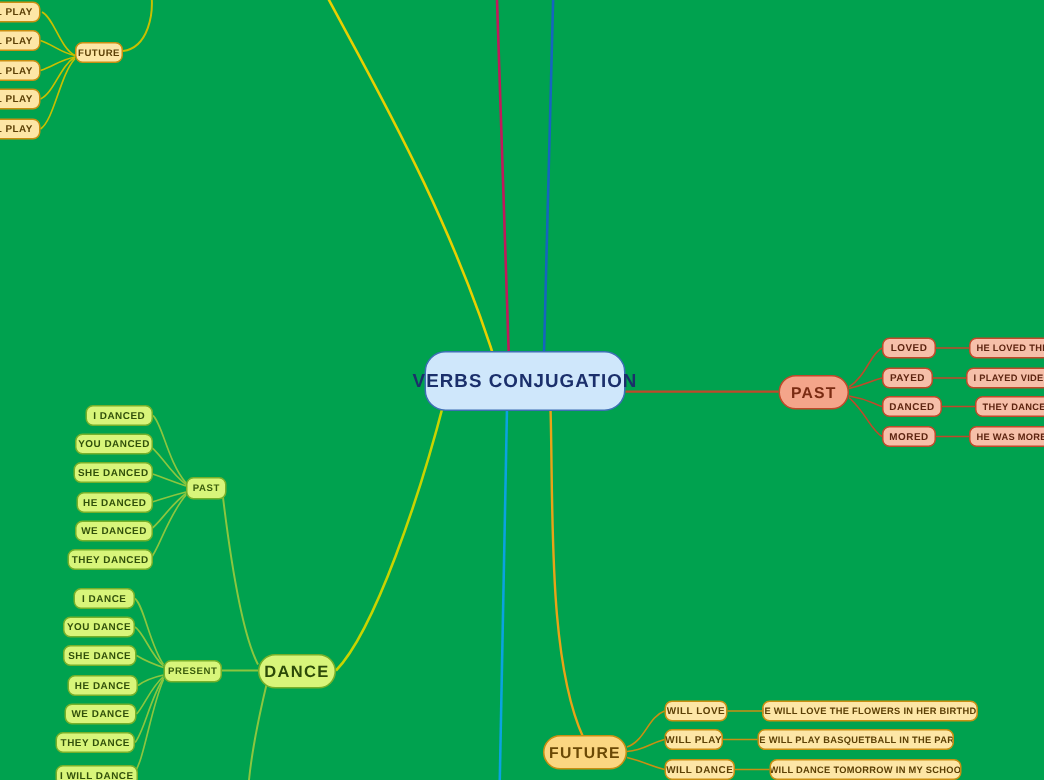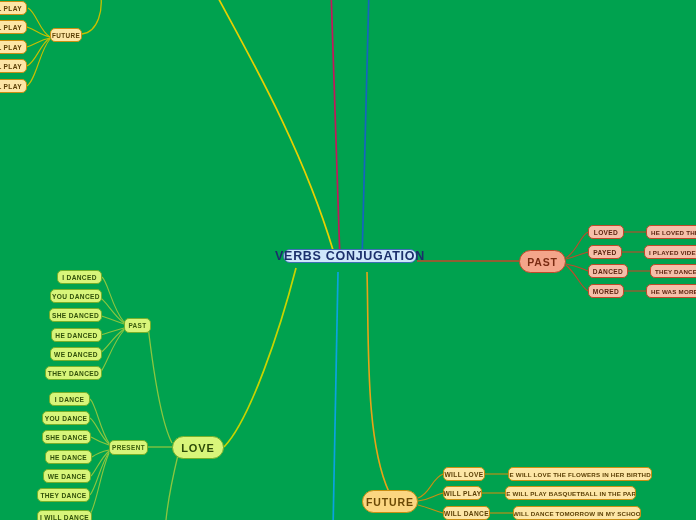--- a/index.html
+++ b/index.html
@@ -194,21 +194,21 @@
     <path d="M 109 453 C 100 474 96 508 89 516" fill="none" stroke="#8cc63f" stroke-width="1.1"></path>
 
     <path d="M 50 37 C 40 32 36 12 28 8" fill="none" stroke="#c8c000" stroke-width="1.1"></path>
     <path d="M 50 37 C 40 35 36 30 27 27" fill="none" stroke="#c8c000" stroke-width="1.1"></path>
     <path d="M 50 38 C 40 40 36 44 27 47" fill="none" stroke="#c8c000" stroke-width="1.1"></path>
     <path d="M 50 38 C 40 44 36 62 27 66" fill="none" stroke="#c8c000" stroke-width="1.1"></path>
     <path d="M 50 39 C 40 50 36 80 27 86" fill="none" stroke="#c8c000" stroke-width="1.1"></path>
     <path d="M 82 34 C 98 32 104 10 100 -10" fill="none" stroke="#c8c000" stroke-width="1.3"></path>
   </svg>
 
-  <div class="node n-root" style="left:283px; top:249px; width:134px; height:14px;">
+  <div class="node n-root" style="left:283px; top:234px; width:134px; height:40px;">
     <span>VERBS CONJUGATION</span>
   </div>
 
   <div class="node n-past-main" style="left:519px; top:250px; width:47px; height:23px;">
     <span>PAST</span>
   </div>
 
   <div class="node n-salmon" style="left:588px; top:225px; width:36px; height:14px;">
     <span>LOVED</span>
   </div>
@@ -273,21 +273,21 @@
     <span>LL PLAY</span>
   </div>
   <div class="node n-yellow" style="left:-10px; top:59px; width:37px; height:14px; justify-content:flex-end;">
     <span>LL PLAY</span>
   </div>
   <div class="node n-yellow" style="left:-10px; top:79px; width:37px; height:14px; justify-content:flex-end;">
     <span>LL PLAY</span>
   </div>
 
   <div class="node n-dance" style="left:172px; top:436px; width:52px; height:23px;">
-    <span>LOVE</span>
+    <span>DANCE</span>
   </div>
 
   <div class="node n-green-mid" style="left:124px; top:318px; width:27px; height:15px;">
     <span>PAST</span>
   </div>
 
   <div class="node n-green" style="left:57px; top:270px; width:45px; height:14px;">
     <span>I DANCED</span>
   </div>
   <div class="node n-green" style="left:50px; top:289px; width:52px; height:14px;">

